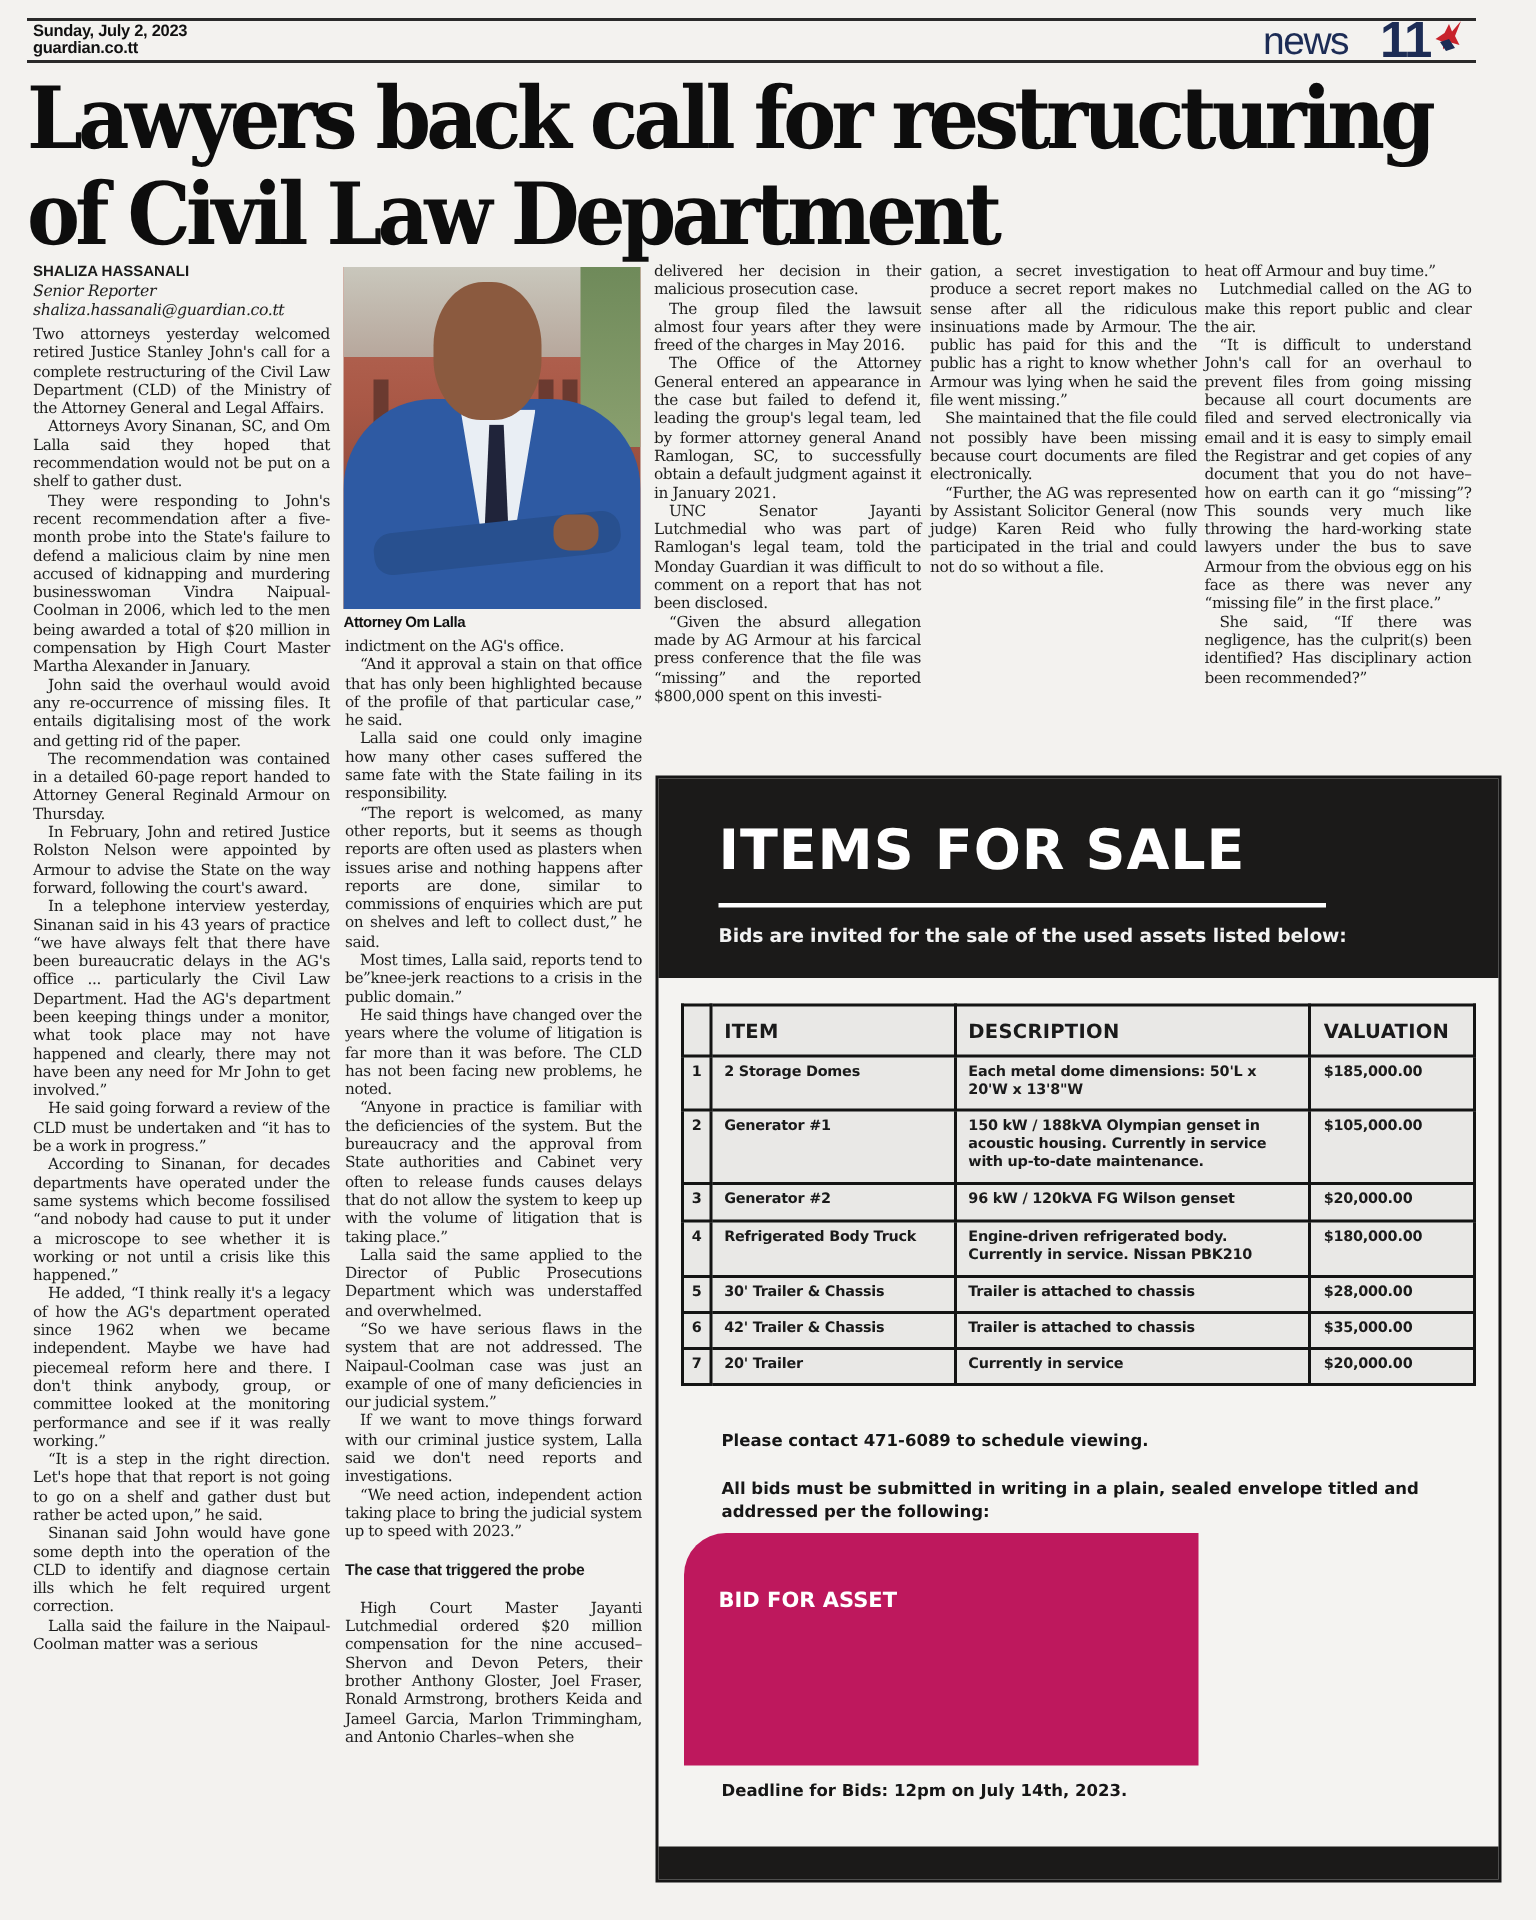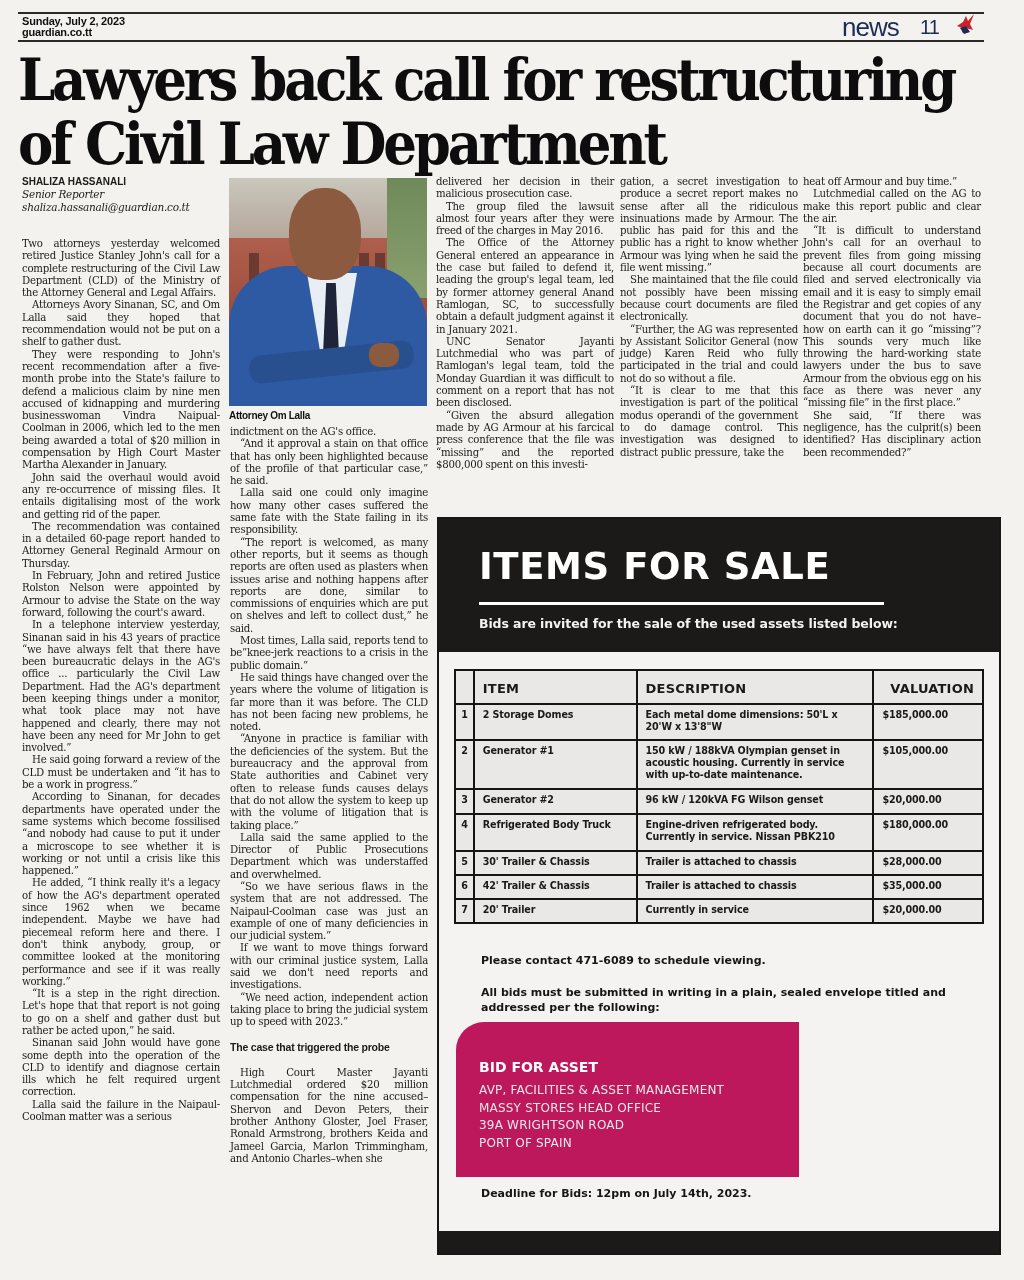--- a/index.html
+++ b/index.html
@@ -11,42 +11,42 @@
     position: relative;
   }
   .page { position: absolute; left: 0; top: 0; width: 1024px; height: 1280px; }
 
   
   .masthead-rule-top { position: absolute; left: 18px; right: 40px; top: 12px; height: 2px; background: #2a2a2a; }
   .masthead-rule-bot { position: absolute; left: 18px; right: 40px; top: 40px; height: 2px; background: #2a2a2a; }
   .mast-date { position: absolute; left: 22px; top: 15px; font-family: "Liberation Sans", sans-serif; font-weight: bold; font-size: 11px; line-height: 12px; color: #111; letter-spacing: -0.2px; }
   .mast-site { position: absolute; left: 22px; top: 26px; font-family: "Liberation Sans", sans-serif; font-weight: bold; font-size: 11px; line-height: 12px; color: #111; letter-spacing: -0.2px; }
   .mast-section { position: absolute; left: 842px; top: 12px; font-family: "Liberation Sans", sans-serif; font-size: 26px; color: #1c2c55; letter-spacing: -1px; line-height: 30px; }
-  .mast-page { position: absolute; left: 920px; top: 12px; font-family: "Liberation Sans", sans-serif; font-weight: normal; font-size: 20px; color: #1c2c55; line-height: 30px; letter-spacing: -1px; }
+  .mast-page { position: absolute; left: 920px; top: 12px; font-family: "Liberation Sans", sans-serif; font-weight: bold; font-size: 34px; color: #1c2c55; line-height: 30px; letter-spacing: -1px; }
   .mast-bird { position: absolute; left: 954px; top: 12px; width: 22px; height: 24px; }
 
   
   .headline {
     position: absolute; left: 18px; top: 48px; width: 960px;
     font-family: "DejaVu Serif", serif; font-weight: bold;
     font-size: 53px; line-height: 59px; color: #0d0d0d;
     letter-spacing: -3.2px; transform: scaleY(1.08); transform-origin: top left;
   }
 
   
   .col {
     position: absolute; font-family: "DejaVu Serif", serif;
     font-size: 10.2px; line-height: 12.3px; color: #1b1b1b;
     text-align: justify; hyphens: auto; letter-spacing: -0.25px;
   }
   .col p { text-indent: 10px; }
   .col p.noindent { text-indent: 0; }
   .byline-name { font-family: "Liberation Sans", sans-serif; font-weight: bold; font-size: 10px; letter-spacing: 0; line-height: 12px; }
   .byline-role { font-style: italic; font-size: 10.5px; line-height: 13px; }
-  .byline-email { font-style: italic; font-size: 10.5px; line-height: 13px; margin-bottom: 24px; }
+  .byline-email { font-style: italic; font-size: 10.5px; line-height: 13px; margin-bottom: 4px; }
   .subhead { font-family: "Liberation Sans", sans-serif; font-weight: bold; font-size: 10.5px; margin: 12px 0 14px 0; letter-spacing: -0.2px; }
 
   
   .photo {
     position: absolute; left: 229px; top: 178px; width: 198px; height: 228px;
     background: linear-gradient(180deg, #b86b59 0%, #a95846 40%, #8d4a3c 70%, #7a4a3e 100%);
     overflow: hidden;
   }
   .photo .bldg { position: absolute; left: 0; top: 0; width: 198px; height: 60px; background: linear-gradient(180deg,#c9c7bc,#b7a79c); }
   .photo .tree { position: absolute; right: 0; top: 0; width: 40px; height: 120px; background: linear-gradient(180deg,#6f8a5a,#8aa06f); }
@@ -67,21 +67,21 @@
   .ad-sub { position: absolute; left: 40px; top: 97px; font-family: "DejaVu Sans", sans-serif; font-weight: bold; font-size: 12.5px; color: #f2f2f2; letter-spacing: -0.1px; }
 
   .ad-table { position: absolute; left: 15px; top: 150px; width: 530px; border-collapse: collapse; font-family: "DejaVu Sans", sans-serif; background: #e9e8e6; }
   .ad-table th, .ad-table td { border: 2.5px solid #141414; vertical-align: top; }
   .ad-table th { font-size: 13px; font-weight: bold; text-align: left; padding: 6px 8px 4px 8px; height: 34px; vertical-align: middle; letter-spacing: 0.2px; }
   .ad-table td { font-size: 9.6px; font-weight: bold; padding: 4px 8px; line-height: 12px; color: #1a1a1a; letter-spacing: -0.15px; }
   .ad-table td.num { width: 18px; padding: 4px 3px; text-align: center; }
   .ad-table th.num { width: 18px; padding: 0; }
   .ad-table .c-item { width: 156px; }
   .ad-table .c-desc { width: 227px; }
-  .ad-table .c-val { width: 105px; text-align: right; }
+  .ad-table .c-val { width: 105px; }
 
   .ad-contact { position: absolute; left: 42px; top: 435px; font-family: "DejaVu Sans", sans-serif; font-weight: bold; font-size: 11px; color: #161616; }
   .ad-bids { position: absolute; left: 42px; top: 466px; width: 470px; font-family: "DejaVu Sans", sans-serif; font-weight: bold; font-size: 11px; line-height: 15px; color: #161616; }
   .ad-bidbox { position: absolute; left: 17px; top: 503px; width: 343px; height: 155px; background: #be185d; border-top-left-radius: 28px; }
   .ad-bidbox-title { position: absolute; left: 23px; top: 37px; font-family: "DejaVu Sans", sans-serif; font-weight: bold; font-size: 14px; color: #fff; }
   .ad-bidbox-lines { position: absolute; left: 23px; top: 60px; font-family: "DejaVu Sans", sans-serif; font-size: 12px; line-height: 17.5px; color: #e9e9e9; letter-spacing: 0.2px; }
   .ad-deadline { position: absolute; left: 42px; top: 668px; font-family: "DejaVu Sans", sans-serif; font-weight: bold; font-size: 11px; color: #161616; }
   .ad-footer-bar { position: absolute; left: 0; bottom: 0; width: 560px; height: 22px; background: #1b1a19; }
 </style>
 </head>
@@ -160,21 +160,20 @@
     <p>The group filed the lawsuit almost four years after they were freed of the charges in May 2016.</p>
     <p>The Office of the Attorney General entered an appearance in the case but failed to defend it, leading the group's legal team, led by former attorney general Anand Ramlogan, SC, to successfully obtain a default judgment against it in January 2021.</p>
     <p>UNC Senator Jayanti Lutchmedial who was part of Ramlogan's legal team, told the Monday Guardian it was difficult to comment on a report that has not been disclosed.</p>
     <p>“Given the absurd allegation made by AG Armour at his farcical press conference that the file was “missing” and the reported $800,000 spent on this investi-</p>
   </div>
 
   <div class="col" style="left:620px; top:176px; width:178px;">
     <p class="noindent">gation, a secret investigation to produce a secret report makes no sense after all the ridiculous insinuations made by Armour. The public has paid for this and the public has a right to know whether Armour was lying when he said the file went missing.”</p>
     <p>She maintained that the file could not possibly have been missing because court documents are filed electronically.</p>
     <p>“Further, the AG was represented by Assistant Solicitor General (now judge) Karen Reid who fully participated in the trial and could not do so without a file.</p>
-    <p>“It is clear to me that this investigation is part of the political modus operandi of the government to do damage control. This investigation was designed to distract public pressure, take the</p>
   </div>
 
   <div class="col" style="left:803px; top:176px; width:178px;">
     <p class="noindent">heat off Armour and buy time.”</p>
     <p>Lutchmedial called on the AG to make this report public and clear the air.</p>
     <p>“It is difficult to understand John's call for an overhaul to prevent files from going missing because all court documents are filed and served electronically via email and it is easy to simply email the Registrar and get copies of any document that you do not have–how on earth can it go “missing”? This sounds very much like throwing the hard-working state lawyers under the bus to save Armour from the obvious egg on his face as there was never any “missing file” in the first place.”</p>
     <p>She said, “If there was negligence, has the culprit(s) been identified? Has disciplinary action been recommended?”</p>
   </div>
 
   <div class="ad">
@@ -237,25 +236,19 @@
           <td>$20,000.00</td>
         </tr>
       </tbody>
     </table>
 
     <div class="ad-contact">Please contact 471-6089 to schedule viewing.</div>
     <div class="ad-bids">All bids must be submitted in writing in a plain, sealed envelope titled and addressed per the following:</div>
 
     <div class="ad-bidbox">
       <div class="ad-bidbox-title">BID FOR ASSET</div>
-      <div class="ad-bidbox-lines">
-        <div>AVP, FACILITIES &amp; ASSET MANAGEMENT</div>
-        <div>MASSY STORES HEAD OFFICE</div>
-        <div>39A WRIGHTSON ROAD</div>
-        <div>PORT OF SPAIN</div>
-      </div>
     </div>
 
     <div class="ad-deadline">Deadline for Bids: 12pm on July 14th, 2023.</div>
     <div class="ad-footer-bar"></div>
   </div>
 
 </div>
 
 </body></html>

